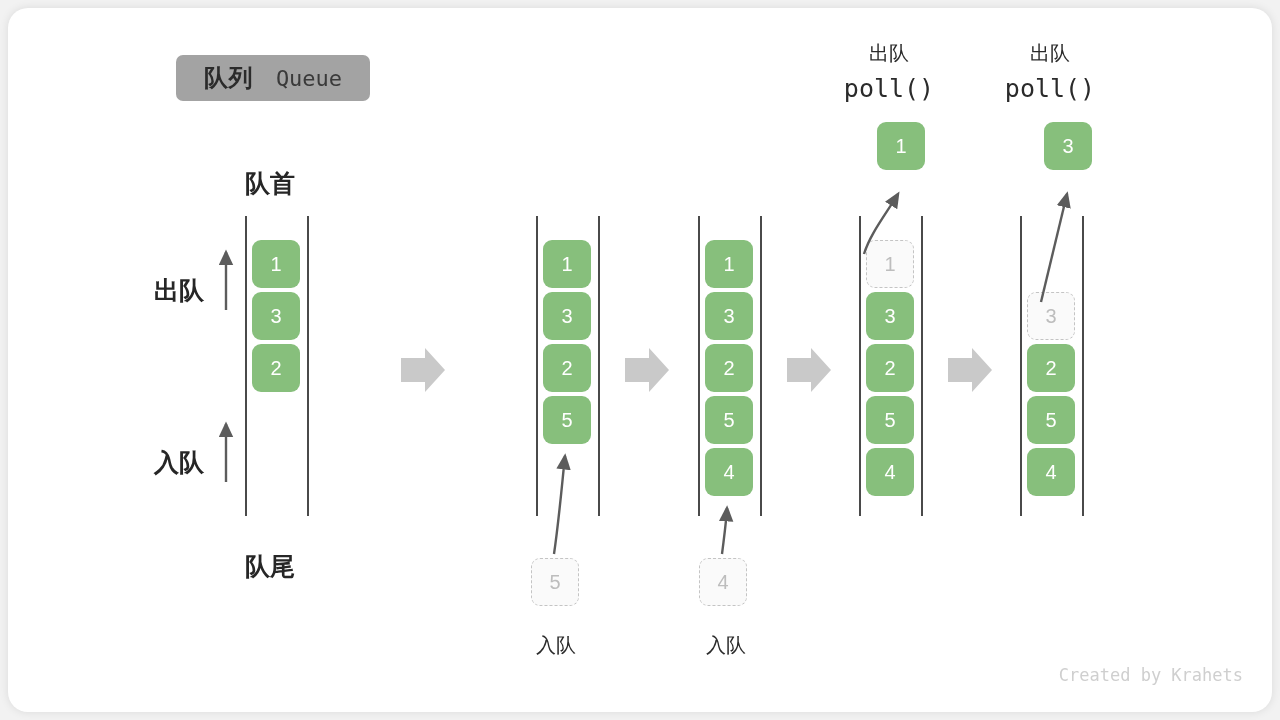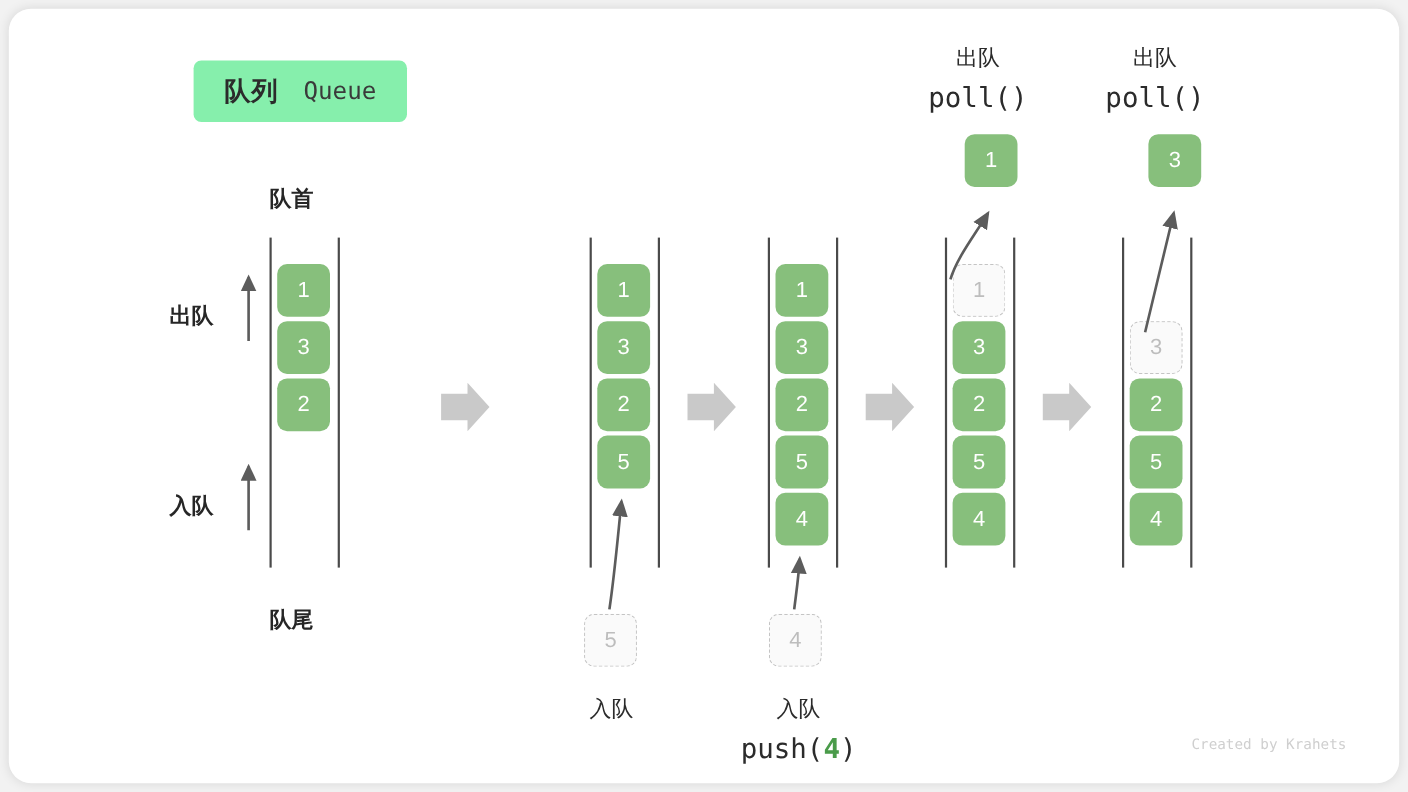--- a/index.html
+++ b/index.html
@@ -25,22 +25,22 @@
     border-radius: 20px;
     box-shadow: 0 0 10px rgba(0,0,0,0.10);
   }
 
   
   #title-badge {
     position: absolute;
     left: 168px;
     top: 47px;
     width: 194px;
-    height: 56px;
-    background: #86efac;
+    height: 46px;
+    background: #a3a3a3;
     border-radius: 7px;
     display: flex;
     align-items: center;
     justify-content: center;
     gap: 23px;
   }
   #title-badge .cn {
     font-size: 24px;
     font-weight: bold;
     color: #2b2b2b;
@@ -48,21 +48,21 @@
   }
   #title-badge .en {
     font-family: "DejaVu Sans Mono", "Liberation Mono", monospace;
     font-size: 22px;
     color: #3a3a3a;
   }
 
   
   .cn-label {
     position: absolute;
-    font-size: 20px;
+    font-size: 25px;
     font-weight: bold;
     color: #262626;
     white-space: nowrap;
   }
   .op-label {
     position: absolute;
     text-align: center;
     white-space: nowrap;
     line-height: 35px;
   }
@@ -111,24 +111,24 @@
     left: 0;
     top: 0;
     width: 1280px;
     height: 720px;
     pointer-events: none;
   }
 
   
   #credit {
     position: absolute;
-    right: 48px;
+    right: 29px;
     bottom: 27px;
     font-family: "DejaVu Sans Mono", "Liberation Mono", monospace;
-    font-size: 13px;
+    font-size: 17px;
     color: #cfcfcf;
     white-space: nowrap;
   }
 </style>
 </head>
 <body>
 
 <div id="stage">
   <div id="card">
 
@@ -162,21 +162,20 @@
     <div class="rail" style="left:690px; top:208px; height:300px;"></div>
     <div class="rail" style="left:752px; top:208px; height:300px;"></div>
     <div class="cell" style="left:697px; top:232px;">1</div>
     <div class="cell" style="left:697px; top:284px;">3</div>
     <div class="cell" style="left:697px; top:336px;">2</div>
     <div class="cell" style="left:697px; top:388px;">5</div>
     <div class="cell" style="left:697px; top:440px;">4</div>
     <div class="cell ghost" style="left:691px; top:550px;">4</div>
     <div class="op-label" style="left:608px; top:620px; width:220px;">
       <span class="cn">入队</span>
-      <span class="code"><span>push(</span><span class="val">4</span><span>)</span></span>
     </div>
 
     <div class="op-label" style="left:796px; top:28px; width:170px;">
       <span class="cn">出队</span>
       <span class="code">poll()</span>
     </div>
     <div class="cell" style="left:869px; top:114px;">1</div>
     <div class="rail" style="left:851px; top:208px; height:300px;"></div>
     <div class="rail" style="left:913px; top:208px; height:300px;"></div>
     <div class="cell ghost" style="left:858px; top:232px;">1</div>

